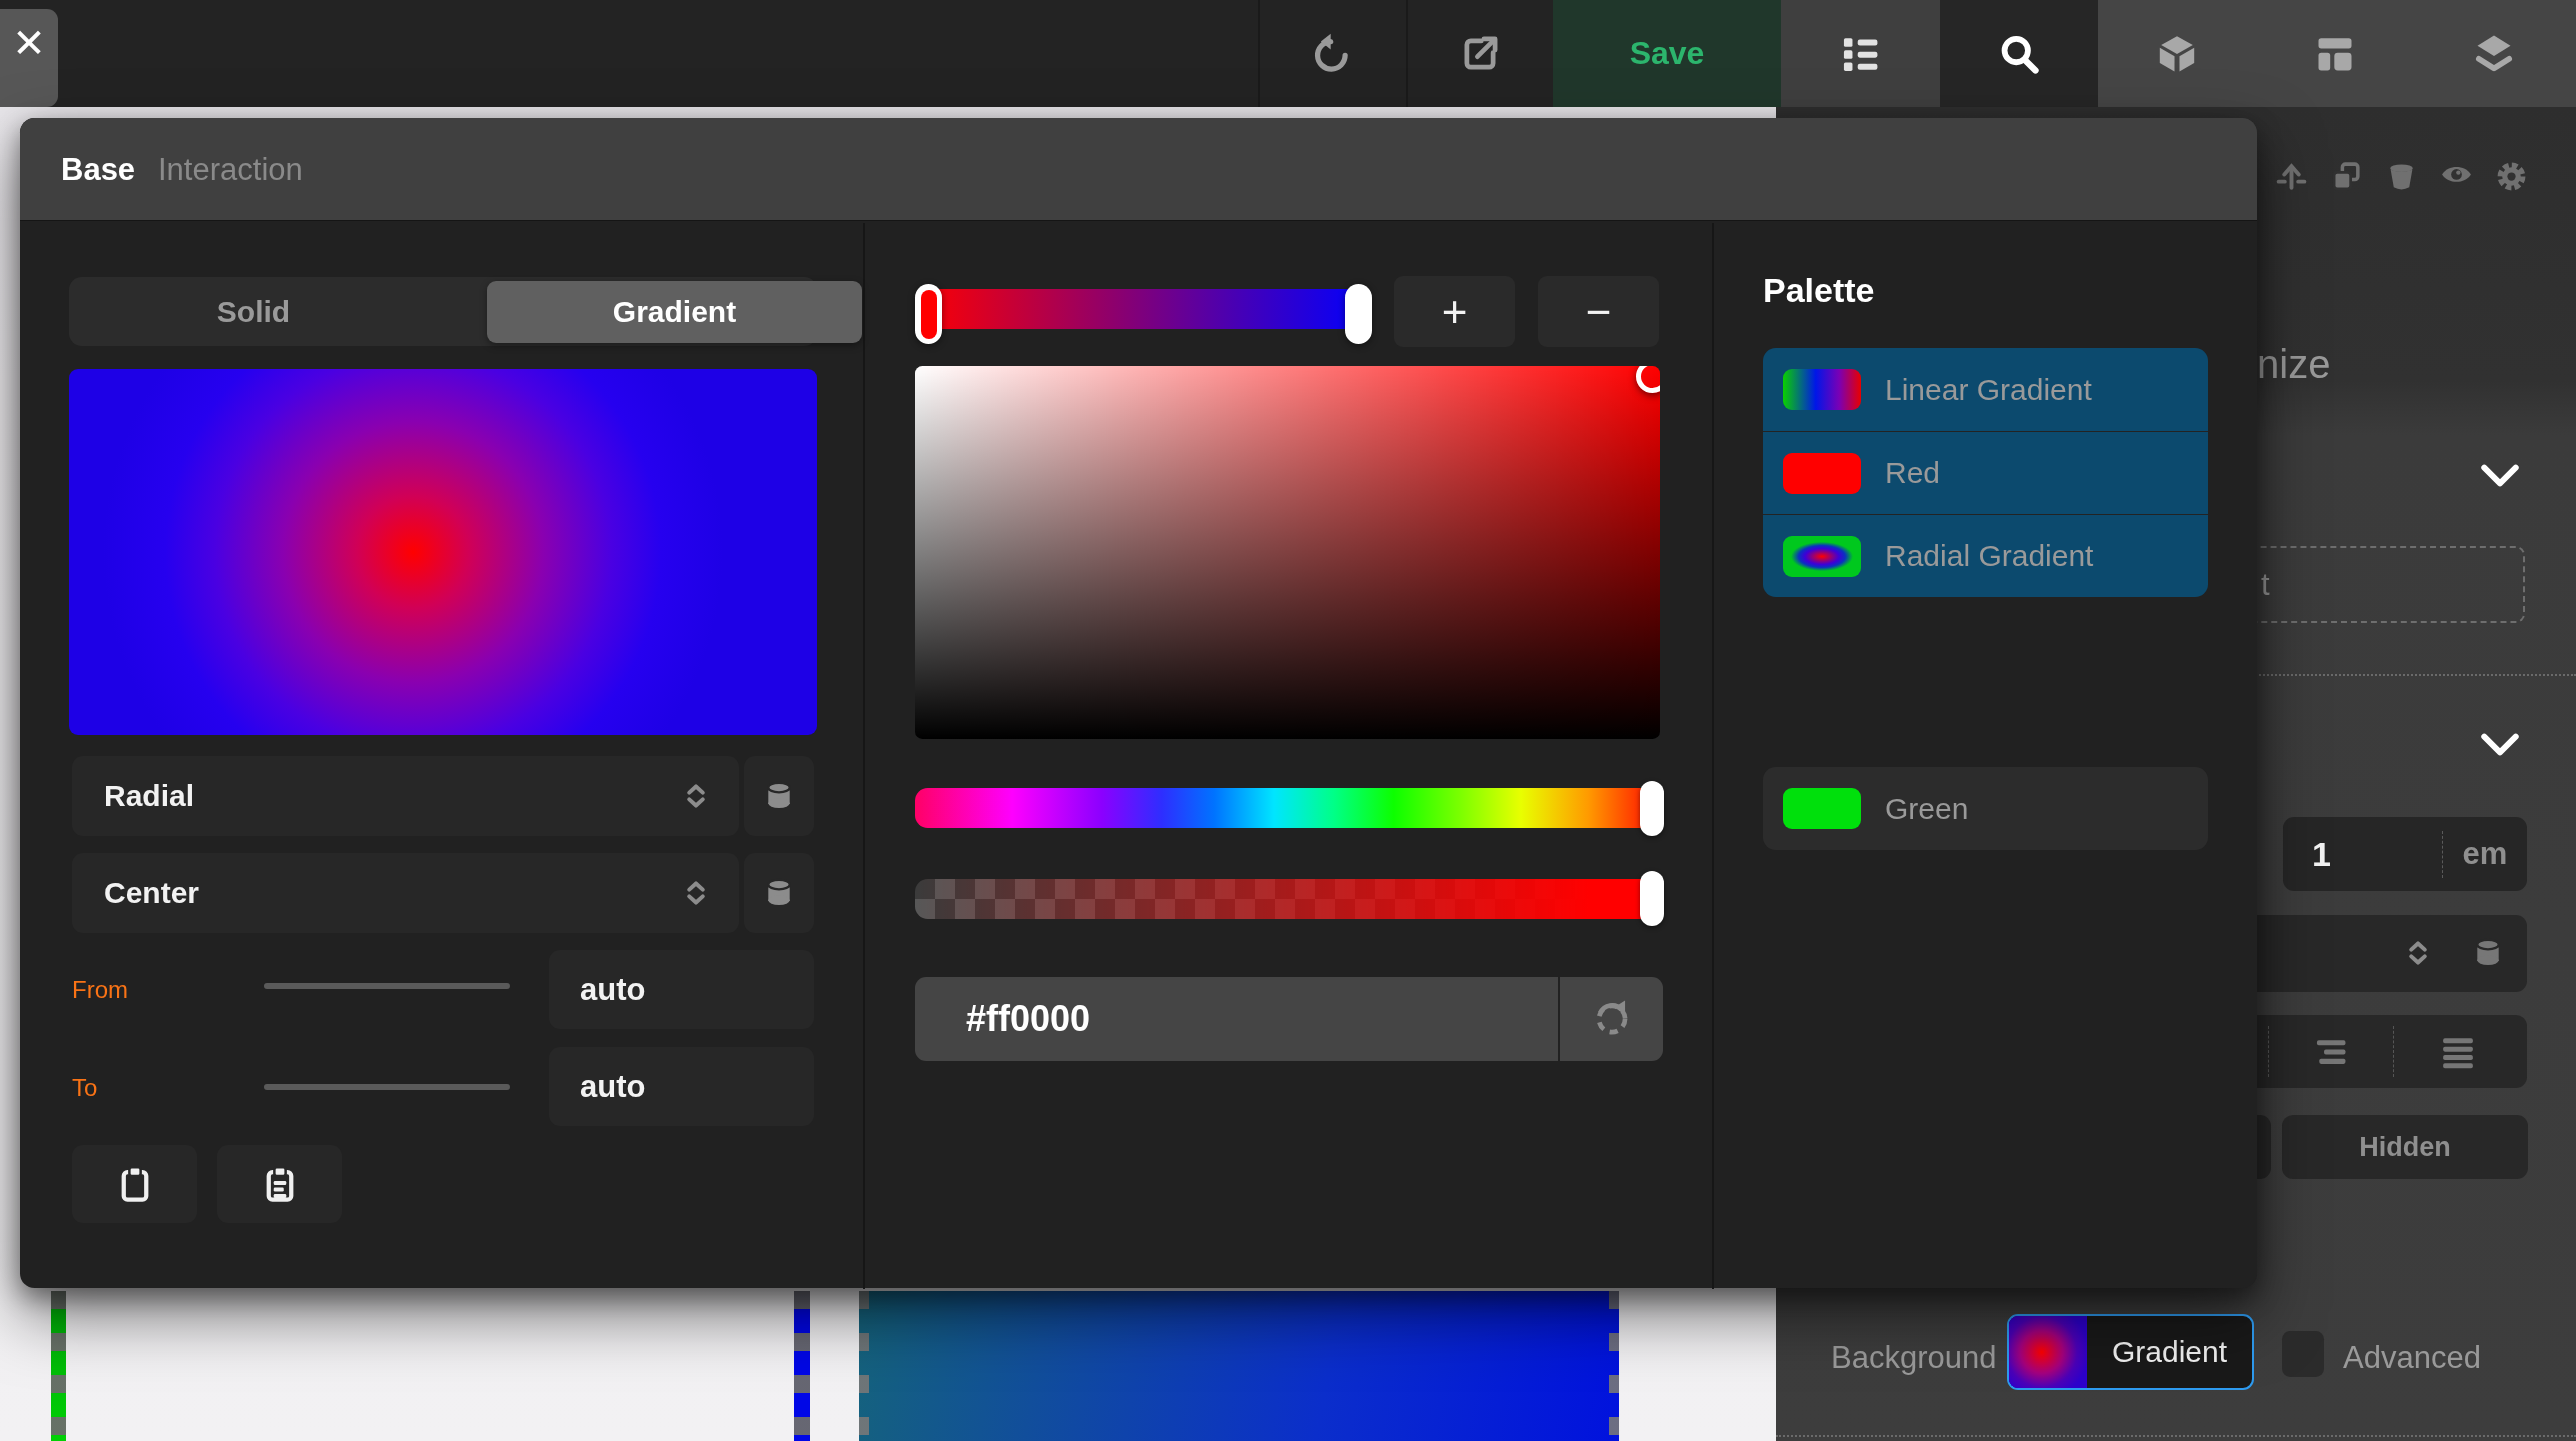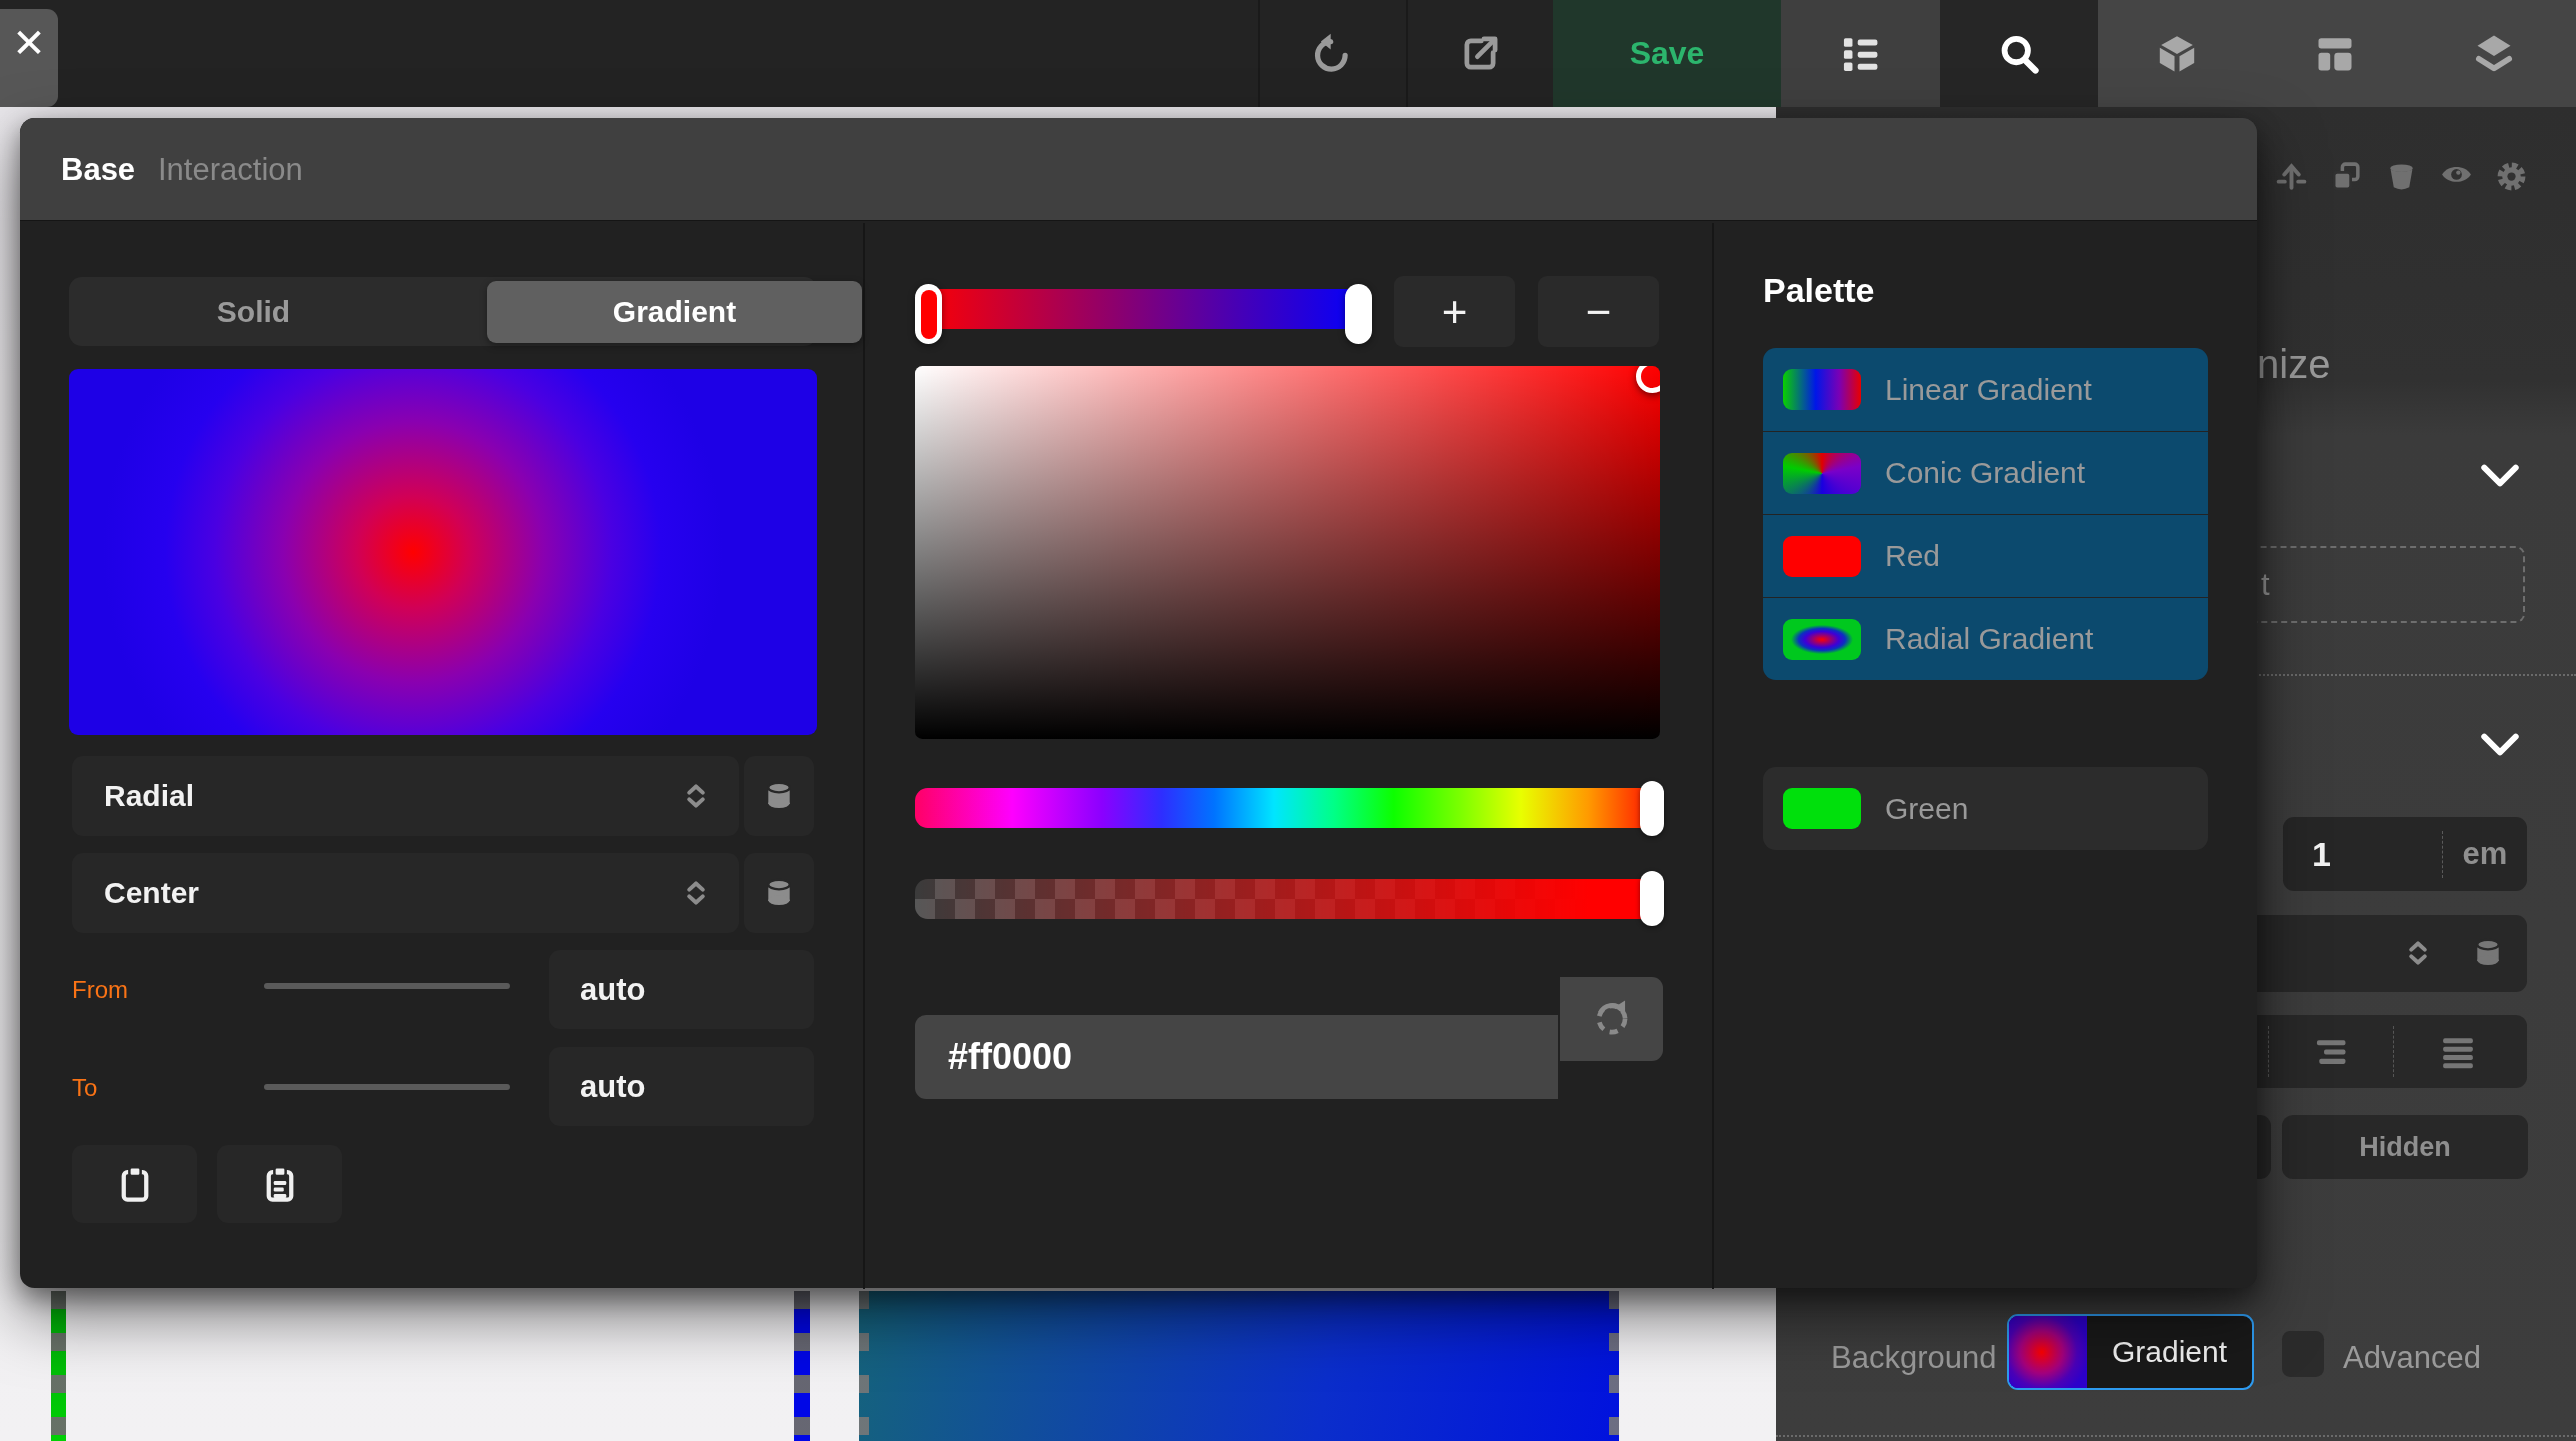--- a/index.html
+++ b/index.html
@@ -105,21 +105,21 @@
   .hue-track { position:absolute; left:895px; top:670px; width:748px; height:40px; border-radius:12.8px; cursor:pointer;
     background:linear-gradient(90deg,#ff0166 0%,#fe00fe 13%,#8b00ff 25%,#2e2eff 33%,#0073ff 40%,#00e5ff 48%,#00ff87 56%,#0dff00 64%,#7dff00 73%,#e8ff00 81%,#ff9a00 90%,#ff0000 100%); }
   .alpha-track { position:absolute; left:895px; top:761px; width:748px; height:40px; border-radius:12.8px; overflow:hidden; cursor:pointer;
     background:linear-gradient(to right, rgba(255,0,0,0) 0%, #ff0000 90%),
       conic-gradient(#575757 90deg, #3b3b3b 90deg 180deg, #575757 180deg 270deg, #3b3b3b 270deg);
     background-size:100% 100%, 40px 40px; }
   .slider-handle { position:absolute; width:24px; height:55px; border-radius:12px; background:#fff; box-shadow:0 1.8px 5.5px rgba(0,0,0,.45); cursor:grab; }
   .hue-handle { left:1620px; top:663px; }
   .alpha-handle { left:1620px; top:753px; }
   .hex-field { position:absolute; left:895px; top:859px; width:748px; height:84px; }
-  .hex-input { position:absolute; left:0; top:0; width:643px; height:84px; background:#454545; border:none; outline:none; border-radius:11px 0 0 11px; color:#fff; font-size:36px; font-weight:700; font-family:"Liberation Sans", sans-serif; padding-left:33px;margin-top:38px; }
+  .hex-input { position:absolute; left:0; top:0; width:643px; height:84px; background:#454545; border:none; outline:none; border-radius:11px 0 0 11px; color:#fff; font-size:36px; font-weight:700; font-family:"Liberation Sans", sans-serif; padding-left:51px; }
   .hex-reset { position:absolute; left:645px; top:0; width:103px; height:84px; background:#454545; border-radius:0 11px 11px 0; display:flex; align-items:center; justify-content:center; cursor:pointer; }
 
   
   .palette-title { position:absolute; left:1743px; top:153px; font-size:34px; font-weight:700; color:#fff; }
   .palette-list { position:absolute; left:1743px; top:230px; width:445px; background:#0c4a6e; border-radius:12.8px; overflow:hidden; }
   .palette-list-green { position:absolute; left:1743px; top:649px; width:445px; background:#2c2c2c; border-radius:12.8px; overflow:hidden; }
   .pal-row { position:relative; height:83px; display:flex; align-items:center; cursor:pointer; }
   .palette-list .pal-row + .pal-row { border-top:1.8px solid #232323; }
   .pal-swatch { width:78px; height:41px; border-radius:9px; margin-left:20px; flex:0 0 auto; }
   .pal-label { margin-left:24px; color:#9a9a9a; font-size:30px; }
@@ -463,24 +463,20 @@
     </div>
   </div>
 
   <div class="palette-title">Palette</div>
   <div class="palette-list">
     <div class="pal-row">
       <div class="pal-swatch sw-linear"></div>
       <div class="pal-label">Linear Gradient</div>
     </div>
     <div class="pal-row">
-      <div class="pal-swatch sw-conic"></div>
-      <div class="pal-label">Conic Gradient</div>
-    </div>
-    <div class="pal-row">
       <div class="pal-swatch sw-red"></div>
       <div class="pal-label">Red</div>
     </div>
     <div class="pal-row">
       <div class="pal-swatch sw-radial"></div>
       <div class="pal-label">Radial Gradient</div>
     </div>
   </div>
   <div class="palette-list-green">
     <div class="pal-row">

